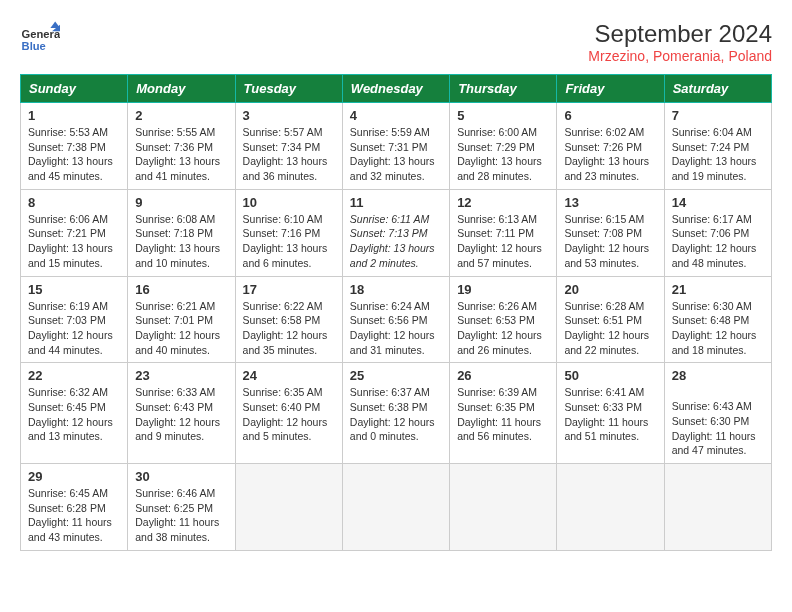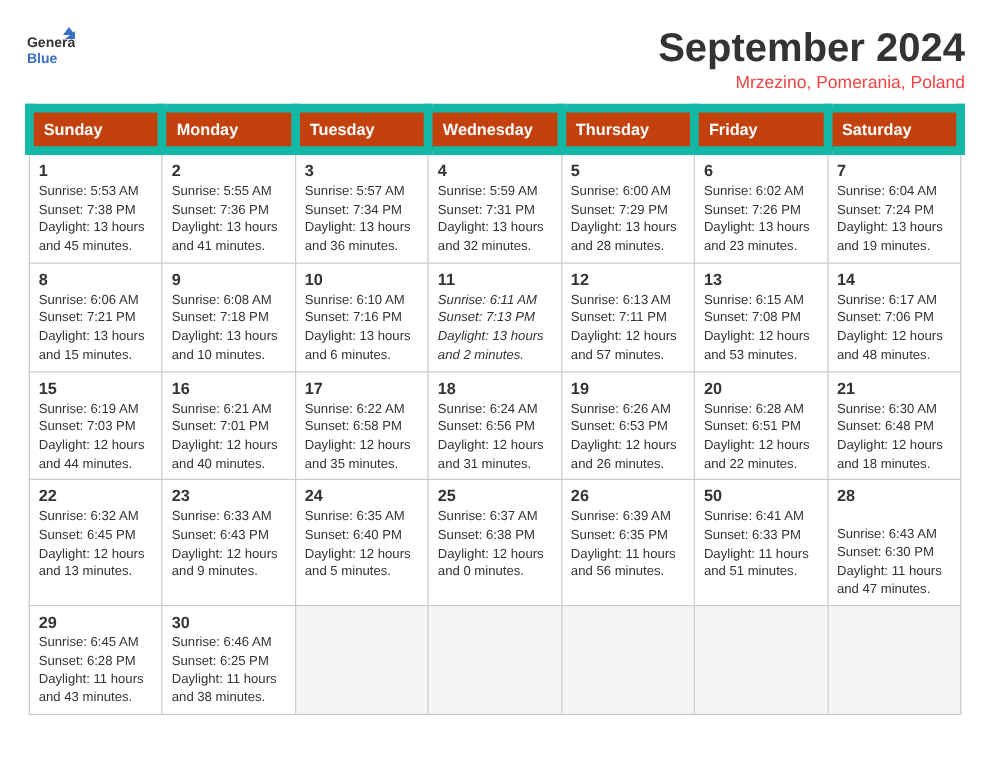--- a/index.html
+++ b/index.html
@@ -22,40 +22,41 @@
     }
     .logo-icon {
       width: 40px;
       height: 40px;
       margin-right: 6px;
     }
     .title-area {
       text-align: right;
     }
     .month-title {
-      font-size: 32px;
-      font-weight: bold;
+      font-size: 24px;
+      font-weight: normal;
       color: #333;
     }
     .location {
       font-size: 14px;
       color: #ef4444;
     }
     .calendar {
       width: 100%;
       border-collapse: collapse;
       table-layout: fixed;
     }
     .calendar th {
-      background-color: #c2410c;
+      background-color: #15803d;
       color: white;
       text-align: left;
       padding: 6px 8px;
       font-size: 13px;
-      border: 7px solid #14b8a6;
+      border: 1px solid #14b8a6;
+      font-style: italic;
     }
     .calendar td {
       vertical-align: top;
       padding: 5px 7px;
       border: 1px solid #ccc;
       font-size: 10.5px;
       color: #333;
       height: 80px;
       background: #fff;
     }

